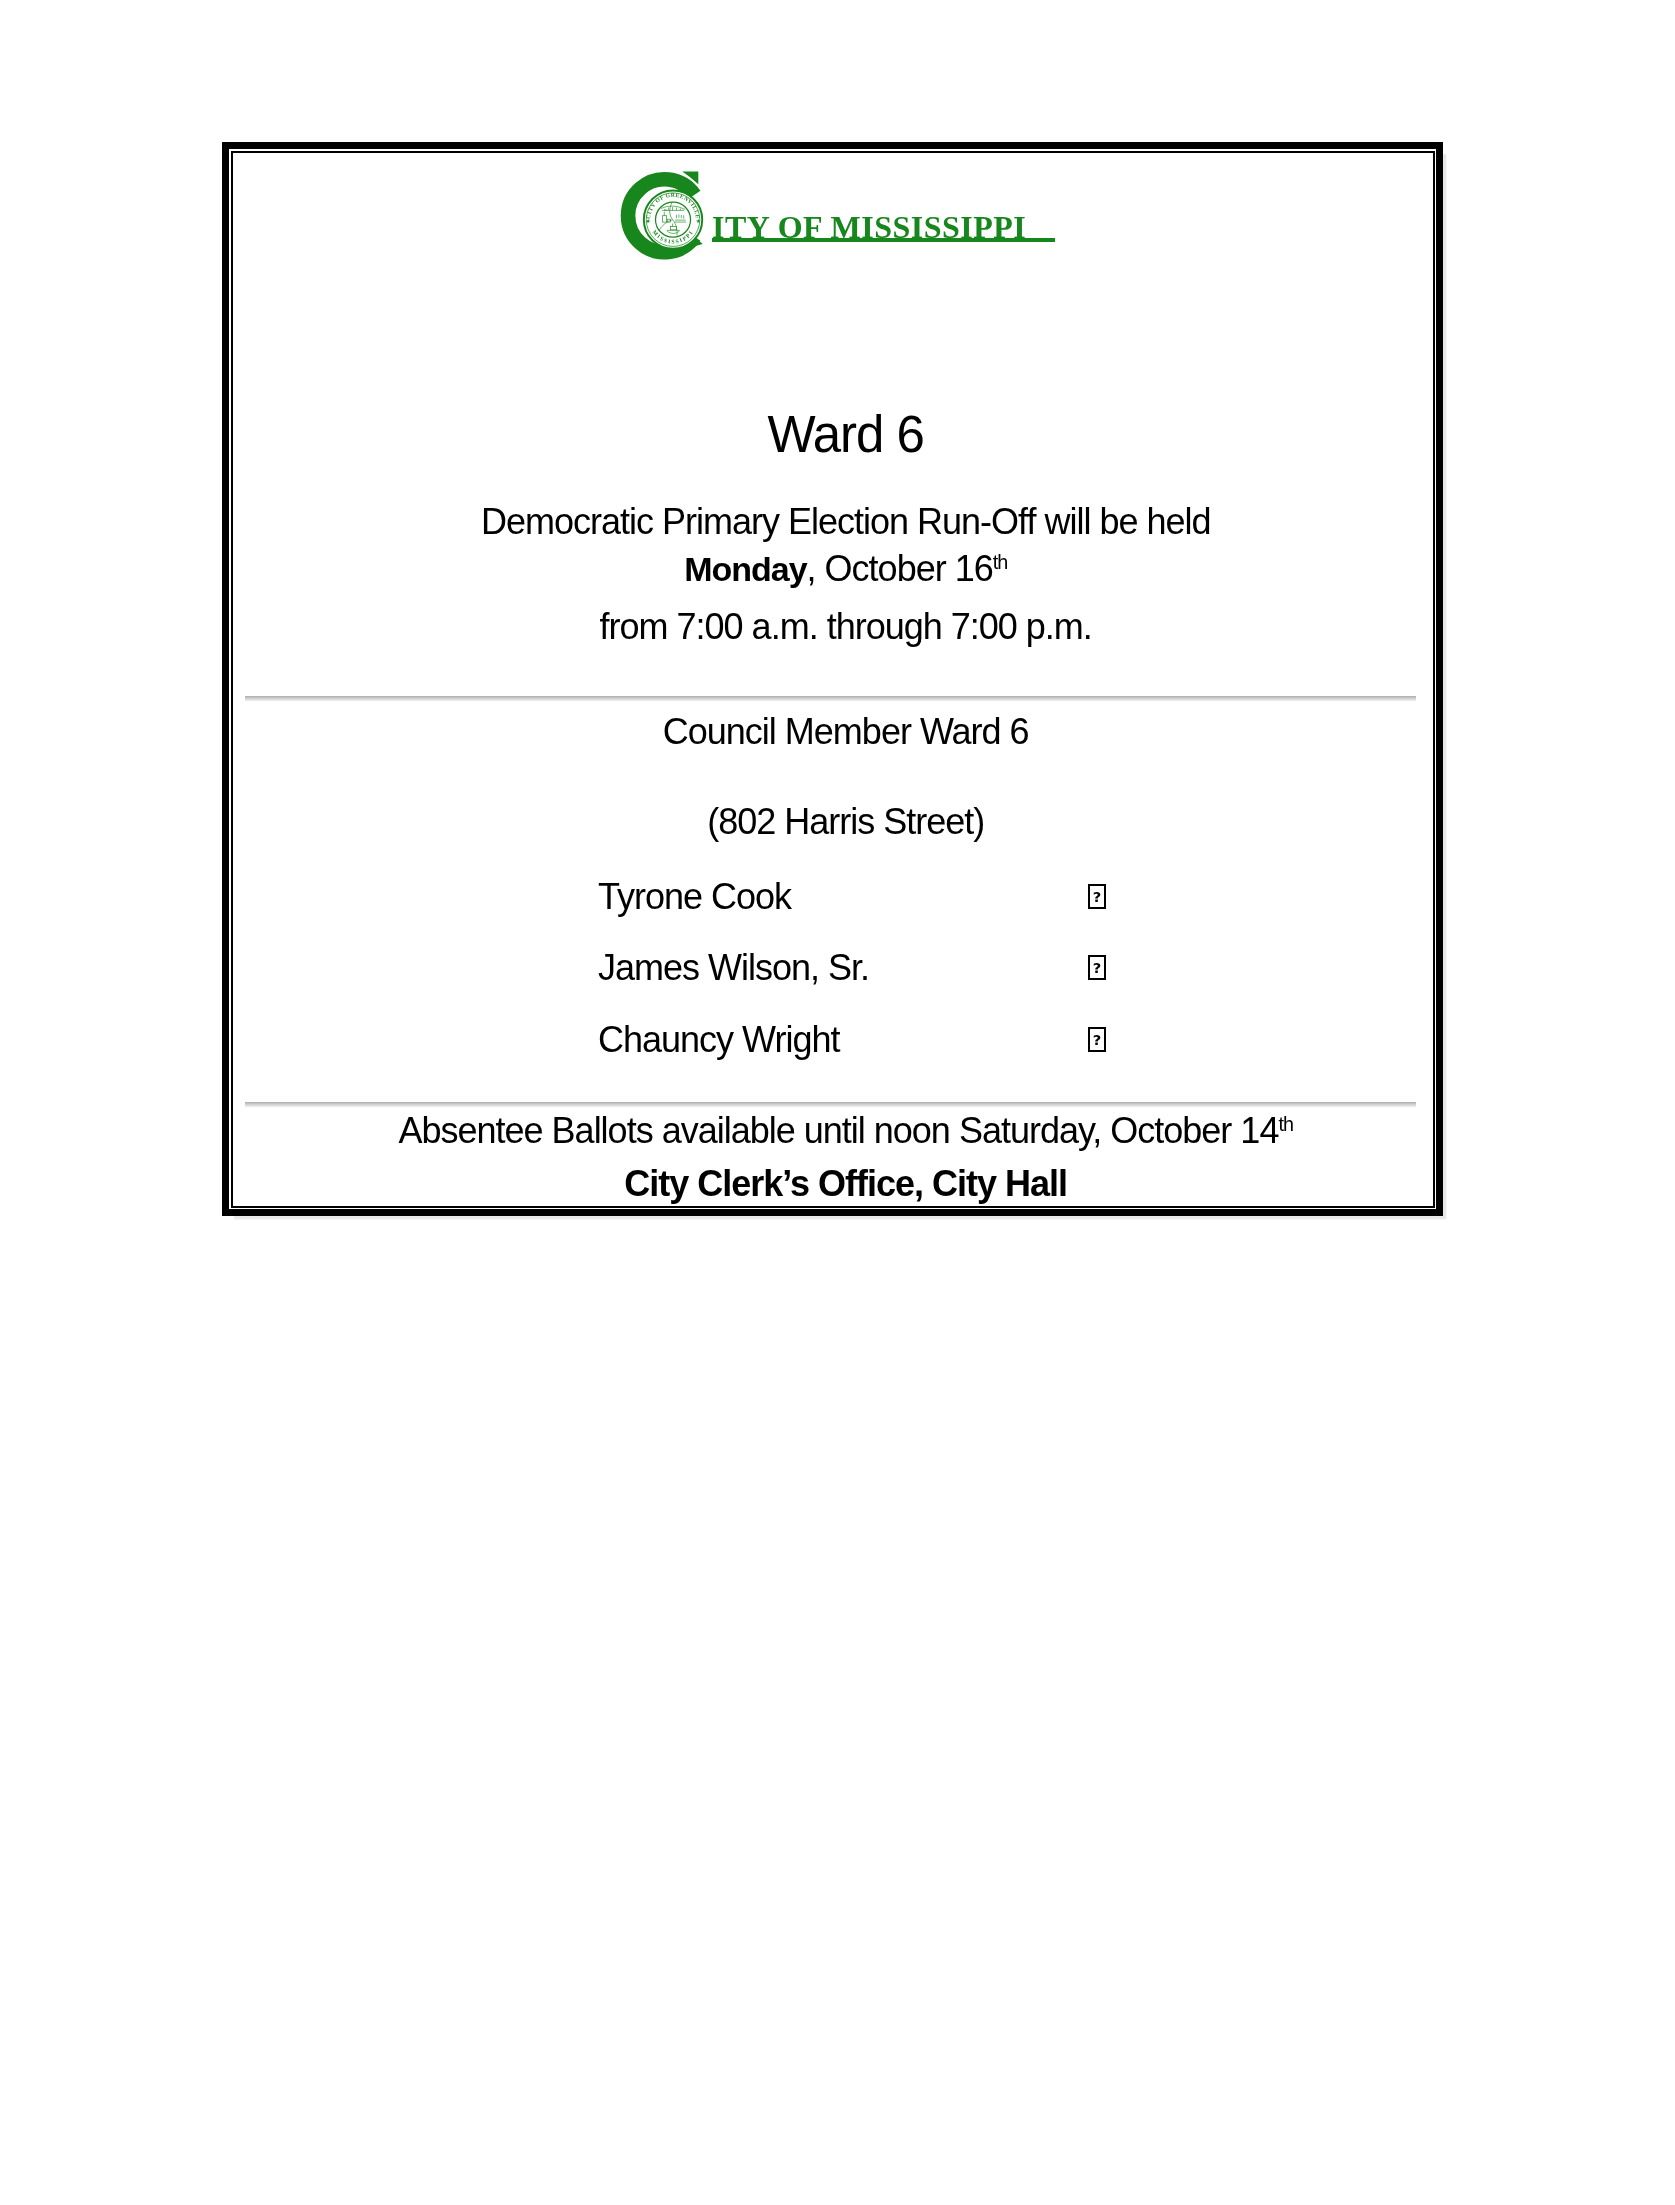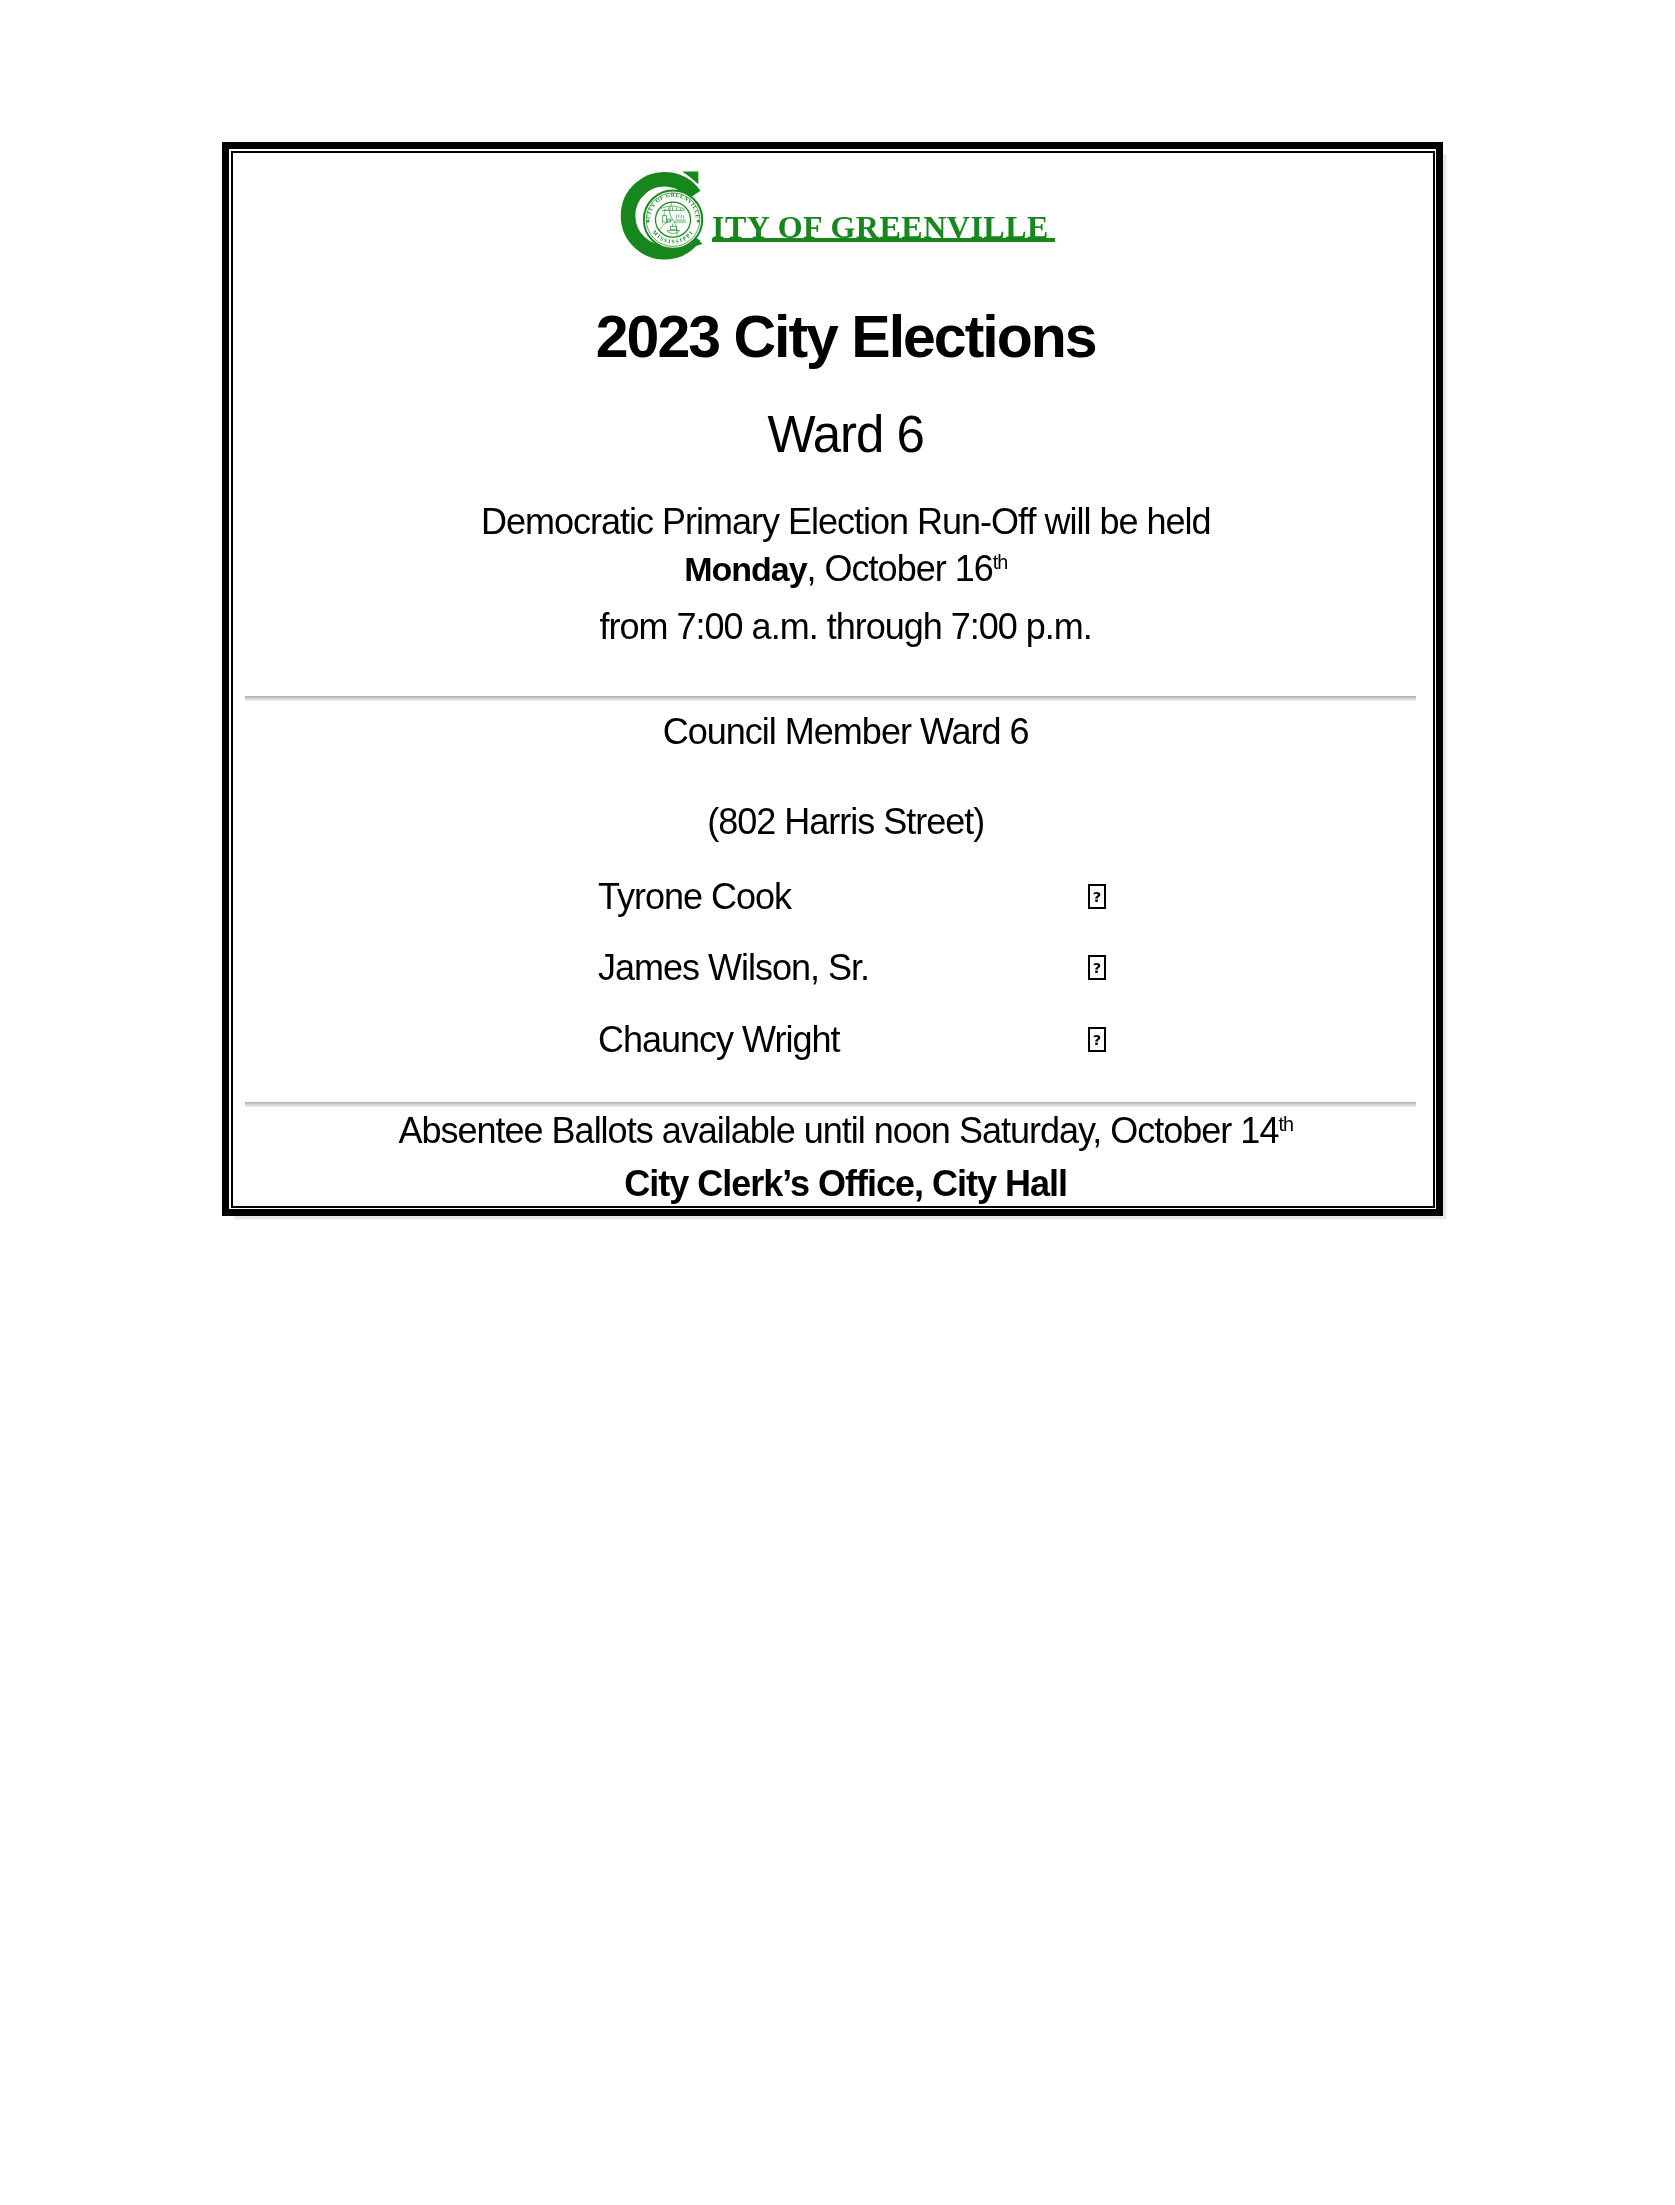--- a/index.html
+++ b/index.html
@@ -109,25 +109,24 @@
           <rect x="87" y="92" width="9" height="13"></rect>
           <rect x="97" y="99" width="7" height="6"></rect>
           <path d="M 91 84 V 92 M 91 82 q 3 -3 6 -1"></path>
           <path d="M 116 90 V 97 M 121 89 V 96 M 126 90 V 97 M 131 91 V 98"></path>
           <path d="M 113 101 h 22 M 112 105 h 24"></path>
           <path d="M 96 122 h 27 M 97 124 q 12 9 25 0"></path>
           <rect x="104" y="114" width="12" height="7"></rect>
           <path d="M 108 108 V 114"></path>
         </g>
       </svg>
-      <div class="logo-word">ITY OF GREENVILLE</div>
+      <div class="logo-word">ITY OF MISSISSIPPI</div>
       <div class="logo-underline"></div>
     </div>
 
-    <h1 class="center title">2023 City Elections</h1>
     <h2 class="center subtitle">Ward 6</h2>
 
     <p class="center t intro1">Democratic Primary Election Run-Off will be held</p>
     <p class="center t intro2"><span class="b big">Monday</span><span>, October 16</span><sup class="sup">th</sup></p>
     <p class="center t intro3">from 7:00 a.m. through 7:00 p.m.</p>
 
     <div class="divider d1"></div>
 
     <p class="center t loc1">Council Member Ward 6</p>
     <p class="center t loc3">(802 Harris Street)</p>

